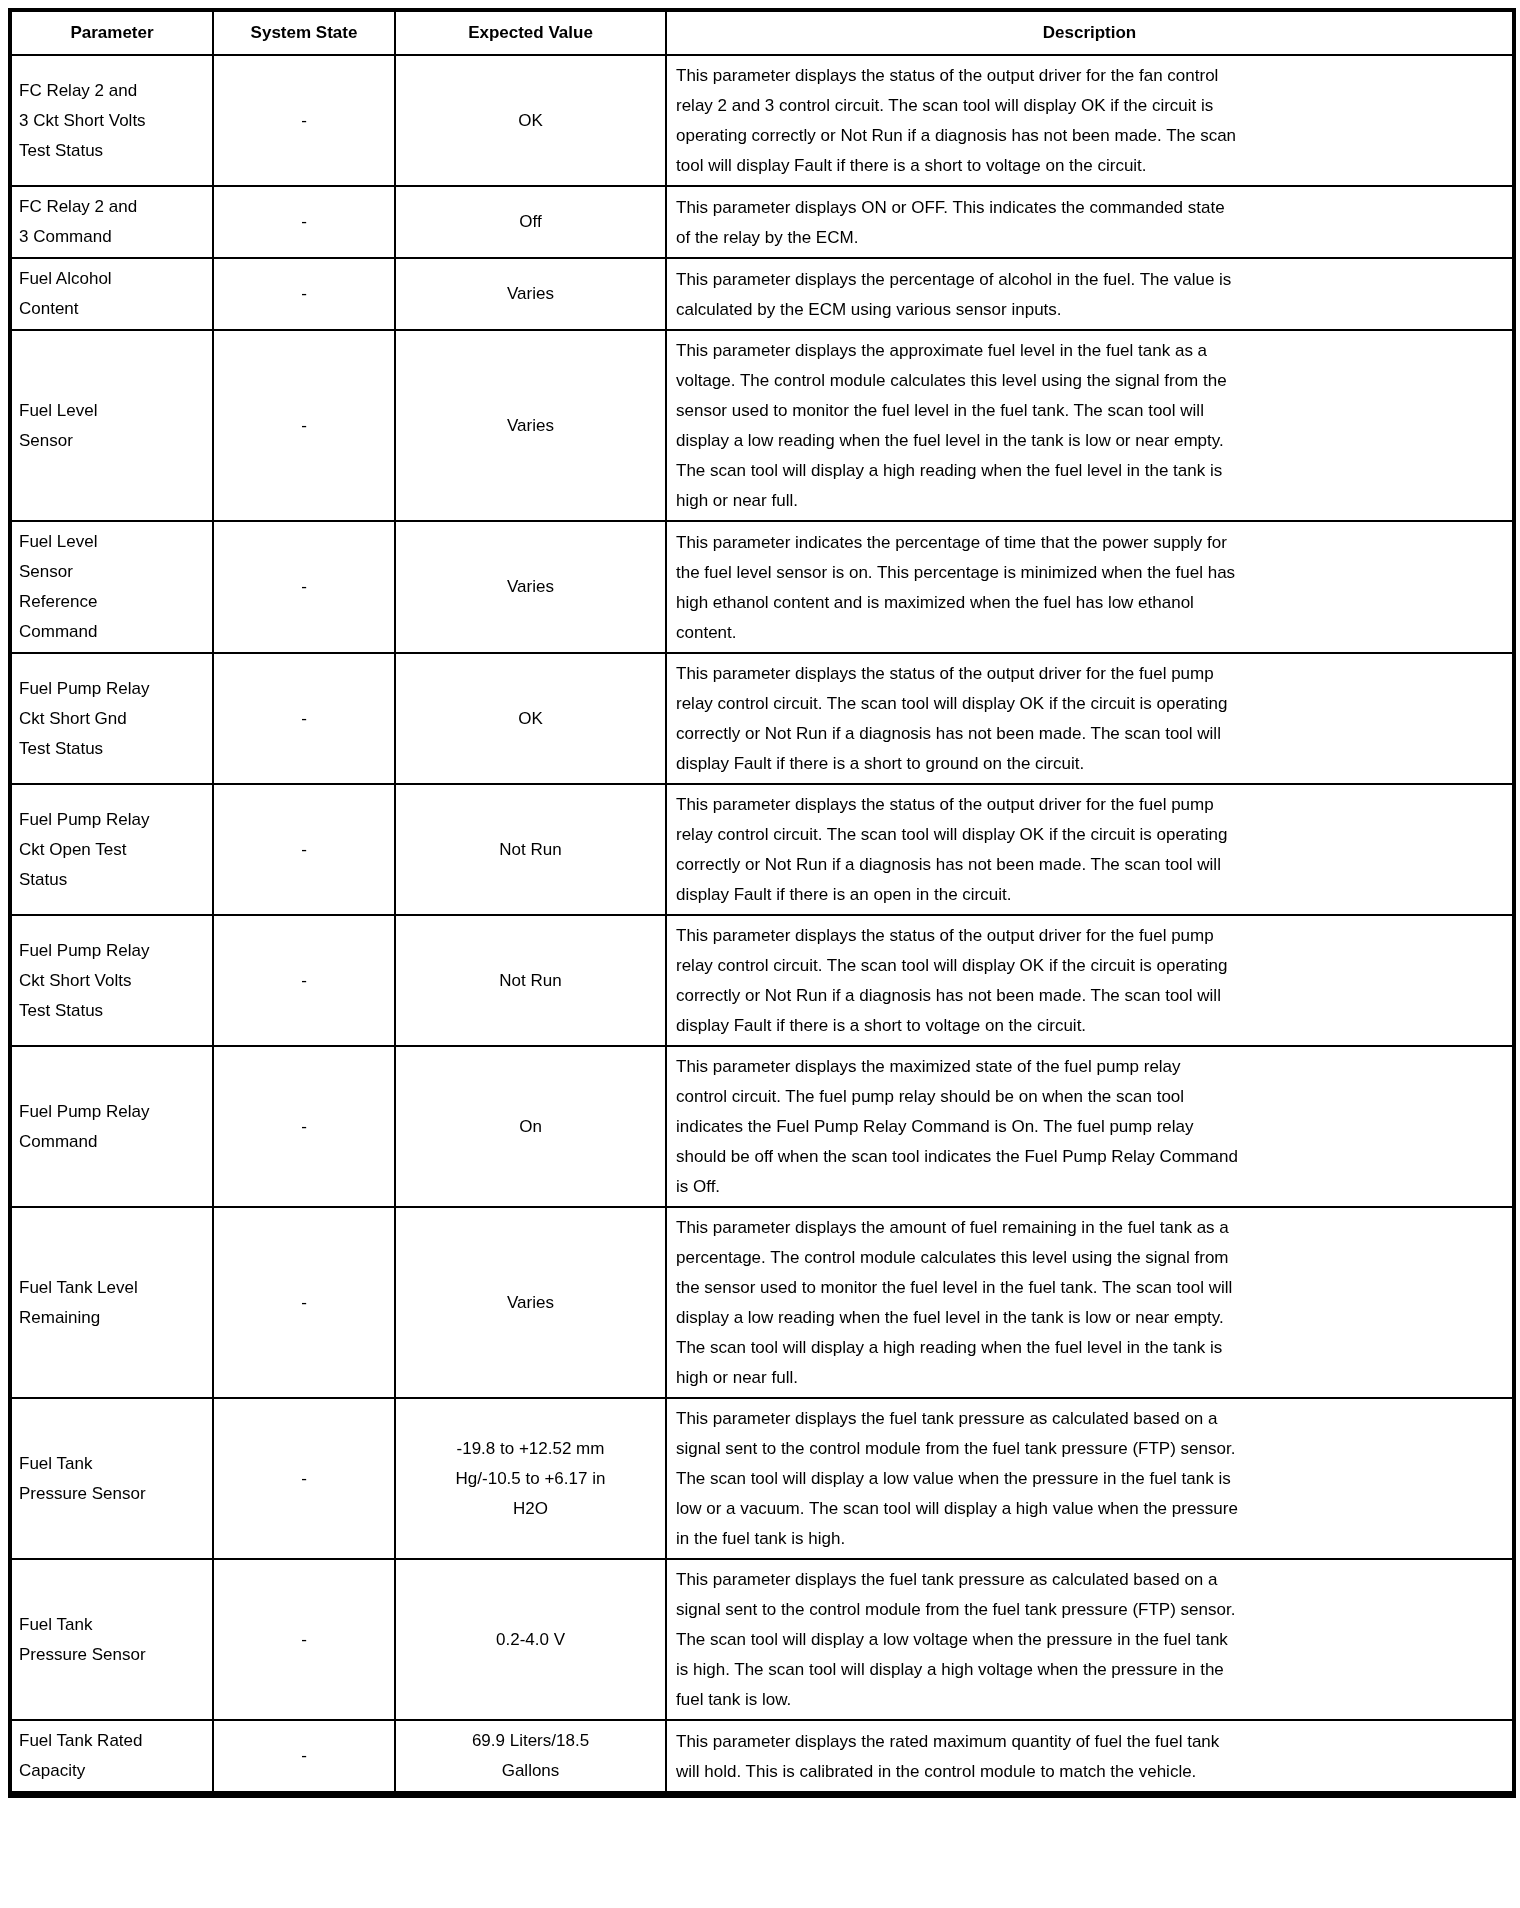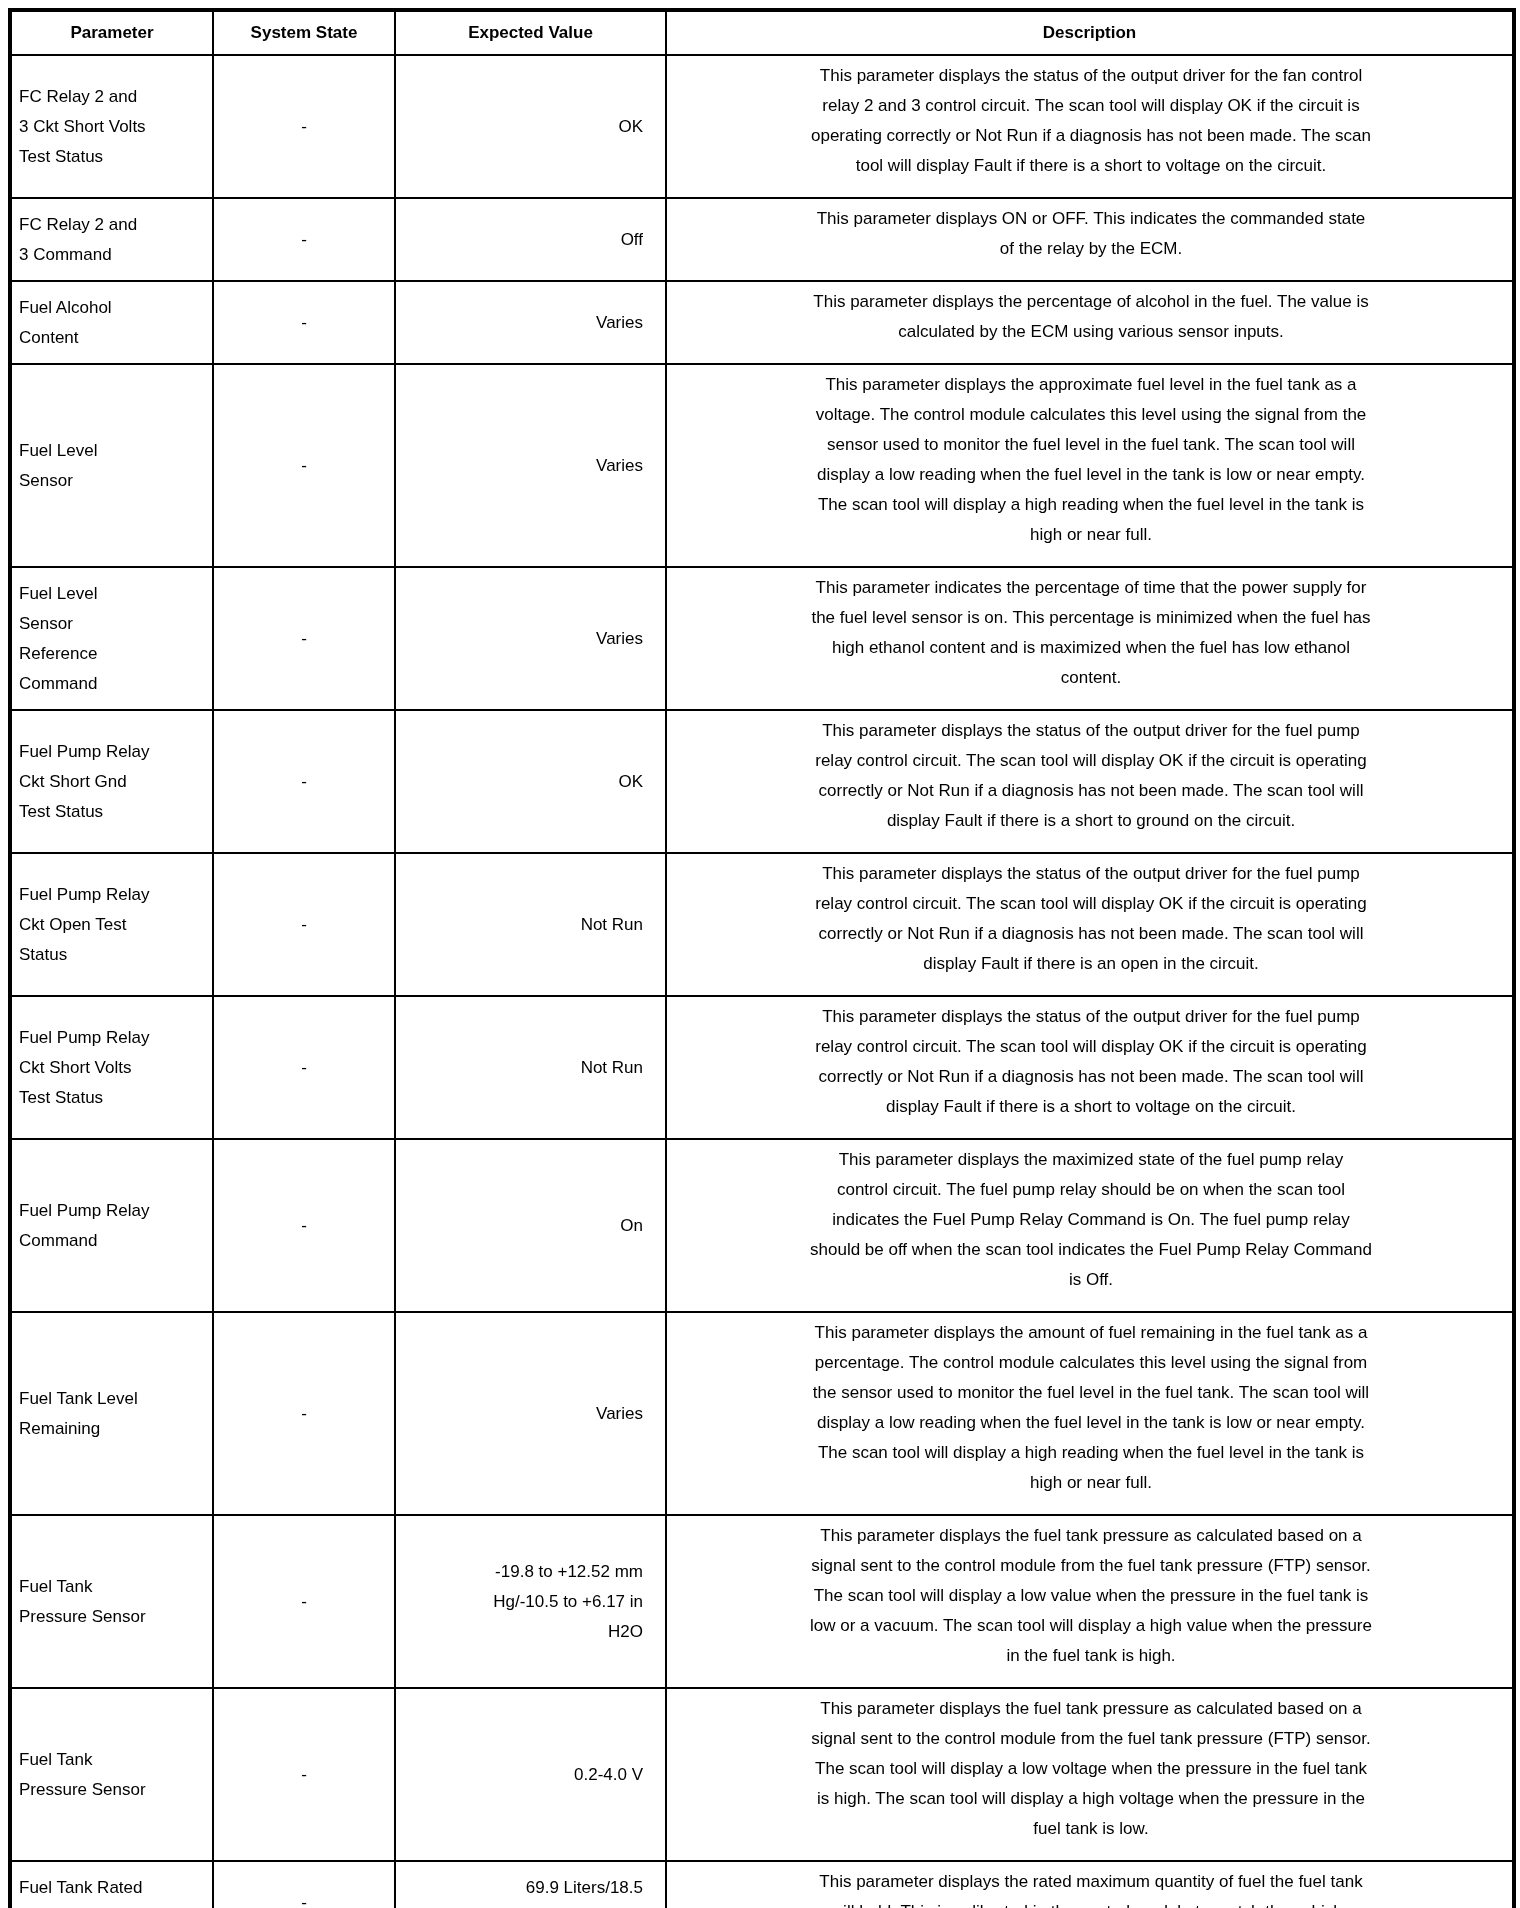--- a/index.html
+++ b/index.html
@@ -40,27 +40,27 @@
   td.c-param {
     text-align: left;
     padding: 5px 4px 5px 7px;
     white-space: pre-line;
   }
   td.c-state {
     text-align: center;
     padding: 5px 4px;
   }
   td.c-expected {
-    text-align: right;
+    text-align: center;
     padding: 5px 22px;
     white-space: pre-line;
   }
   td.c-desc {
-    text-align: center;
-    padding: 5px 6px 16px 9px;
+    text-align: left;
+    padding: 5px 6px 4px 9px;
     white-space: pre-line;
     margin-top: 32px;
   }
 </style>
 </head>
 <body>
 
 <div class="page">
   <table class="param-table">
     <colgroup>

